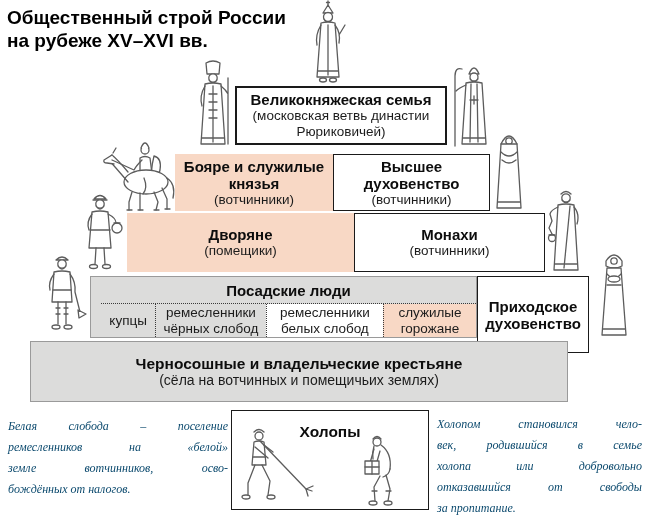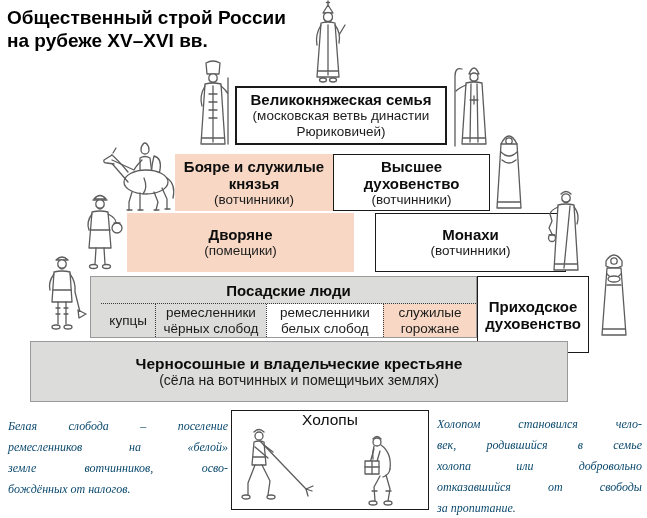--- a/index.html
+++ b/index.html
@@ -44,22 +44,22 @@
   }
   .note-line{text-align:justify;text-align-last:justify;}
   .note-line:last-child{text-align-last:left;}
   .fig{position:absolute;color:var(--figure-stroke);}
   .fig svg{overflow:visible;display:block;}
   .fig path,.fig circle,.fig ellipse,.fig rect{
     stroke:currentColor;stroke-width:1.3;stroke-linecap:round;stroke-linejoin:round;fill:none;
   }
   .fig .f{fill:#fff;}
   .slaves-label{
-    position:absolute;left:0;right:0;top:0;text-align:center;
-    font-weight:normal;font-size:15.5px;color:#0d0d0d;
+    position:absolute;left:0;right:0;top:12px;text-align:center;
+    font-weight:bold;font-size:15.5px;color:#0d0d0d;
   }
 </style>
 </head>
 <body>
 
 <div class="stage">
 
   <h1 class="title"><span>Общественный строй России</span><br><span>на рубеже XV–XVI вв.</span></h1>
 
   <div class="box white thick" style="left:235px;top:86px;width:212px;height:59px;">
@@ -76,21 +76,21 @@
   <div class="box white" style="left:333px;top:154px;width:157px;height:57px;">
     <div class="btitle">Высшее</div>
     <div class="btitle">духовенство</div>
     <div class="bsub">(вотчинники)</div>
   </div>
 
   <div class="box pink" style="left:127px;top:213px;width:227px;height:59px;">
     <div class="btitle">Дворяне</div>
     <div class="bsub">(помещики)</div>
   </div>
-  <div class="box white" style="left:375px;top:213px;width:191px;height:59px;">
+  <div class="box white" style="left:354px;top:213px;width:191px;height:59px;">
     <div class="btitle">Монахи</div>
     <div class="bsub">(вотчинники)</div>
   </div>
 
   <div class="box grayb lvl4" style="left:90px;top:276px;width:387px;height:62px;">
     <div class="lvl4-header">Посадские люди</div>
     <div class="lvl4-row">
       <div class="cell c1">
         <div>купцы</div>
       </div>

